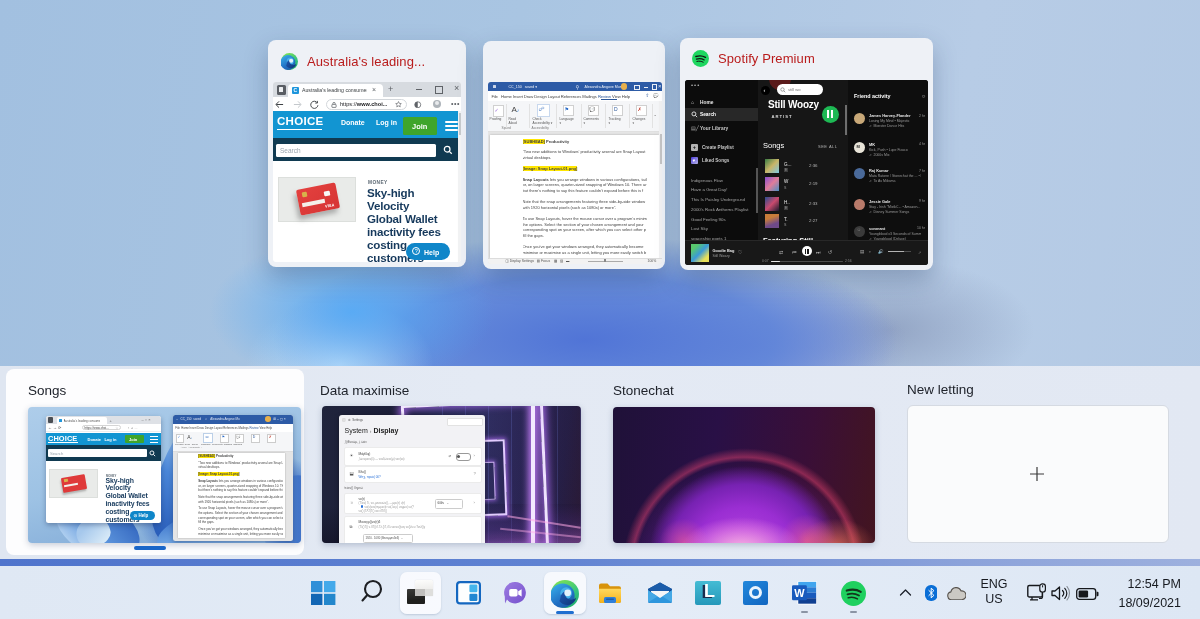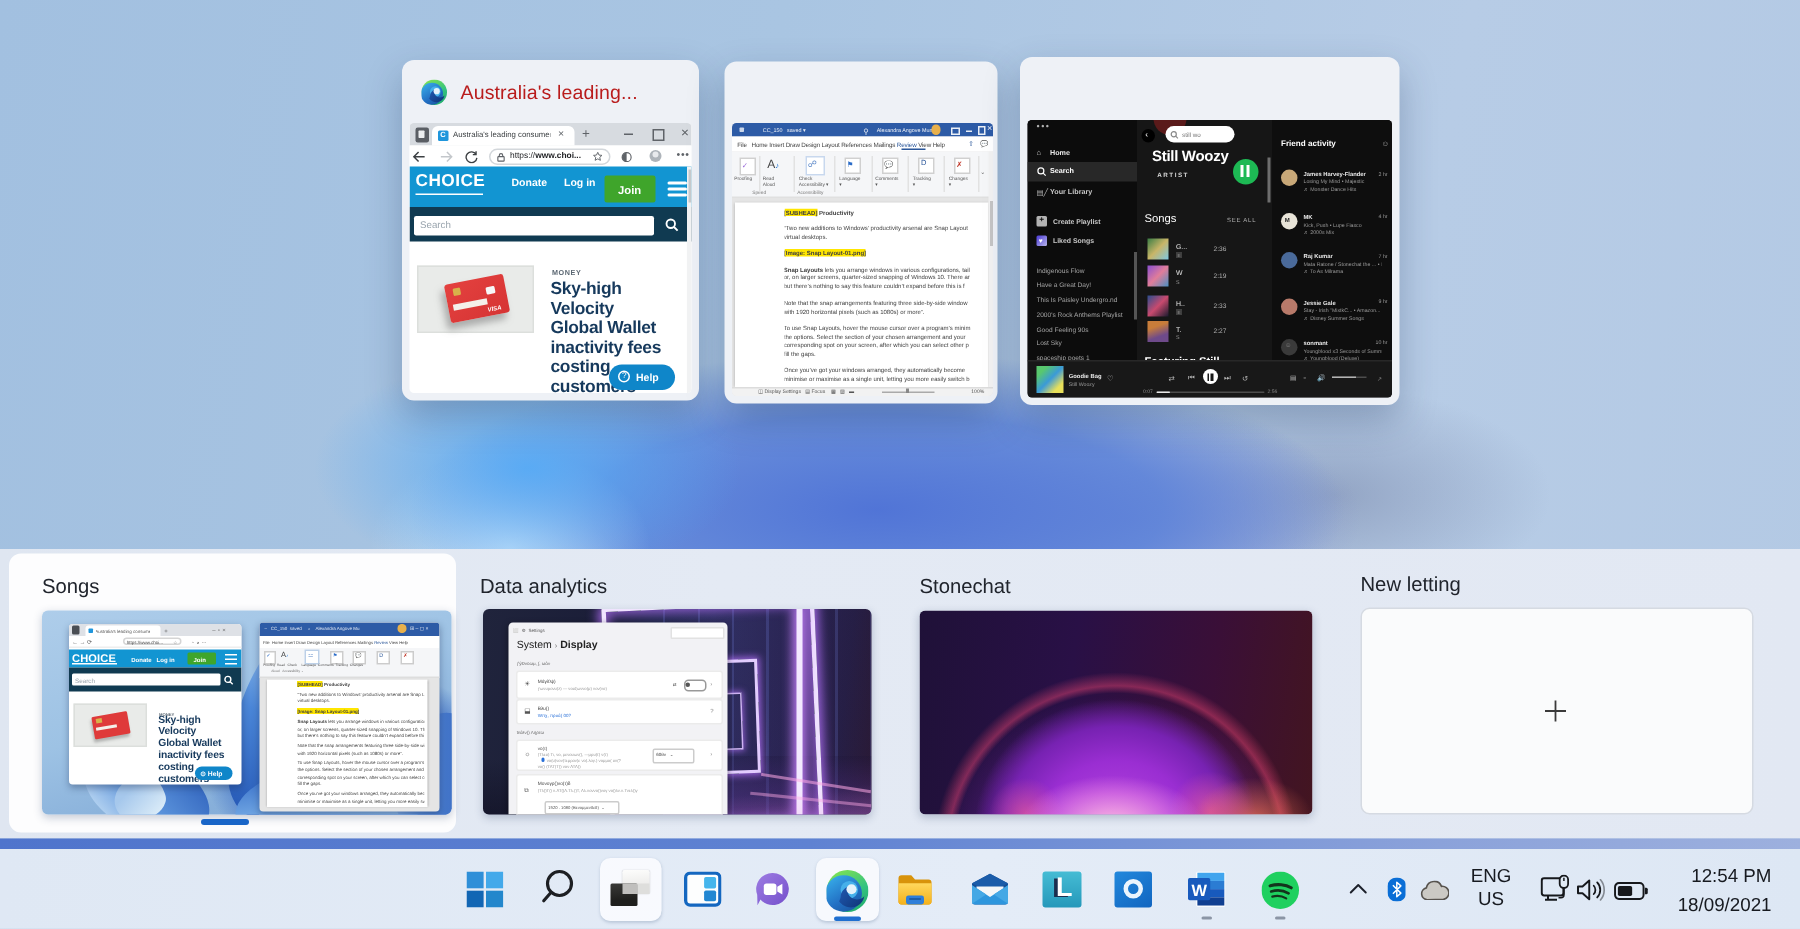--- a/index.html
+++ b/index.html
@@ -22,21 +22,21 @@
 </style>
 </head>
 <body>
 
 <div class="abs" id="panel" style="left:0;top:366px;width:1200px;height:193px;background:linear-gradient(to right,#dfe6f1,#e4eaf4 40%,#e2e8f3);"></div>
 <div class="abs" id="gap" style="left:0;top:559px;width:1200px;height:7px;background:linear-gradient(to right,#4f74cc,#5f82d2 45%,#8ba2da 80%,#9db0de);"></div>
 <div class="abs" id="taskbar" style="left:0;top:566px;width:1200px;height:53px;background:linear-gradient(to right,#dfe8f4,#e4ecf7 55%,#dde7f4);"></div>
 
 <div class="abs" style="left:6px;top:369px;width:298px;height:186px;background:#fdfdfe;border-radius:8px;"></div>
 <div class="dlabel" style="left:28px;top:383px;">Songs</div>
-<div class="dlabel" style="left:320px;top:383px;">Data analytics</div>
+<div class="dlabel" style="left:320px;top:383px;">Data maximise</div>
 <div class="dlabel" style="left:613px;top:383px;">Stonechat</div>
 <div class="dlabel" style="left:907px;top:382px;">New letting</div>
 
 <div class="dprev" id="prevMain" style="left:28px;top:407px;width:273px;height:136px;background:linear-gradient(165deg,#aecdea 0%,#9dc2e4 45%,#88b0da 75%,#7ea6d6 100%);">
 
  <div class="abs" style="left:110px;top:40px;width:180px;height:110px;background:radial-gradient(ellipse at 55% 60%, #3e7ad4 0%, #3264c2 45%, rgba(70,120,200,0) 72%);"></div>
  <div class="abs" style="left:128px;top:18px;width:44px;height:120px;background:linear-gradient(15deg,#2456b4,#4a86d8 55%,#a7cdf0);border-radius:50% 50% 40% 60%/60% 40% 60% 40%;transform:rotate(14deg);"></div>
  <div class="abs" style="left:196px;top:40px;width:62px;height:92px;background:linear-gradient(120deg,#1e4fae,#4076ce 55%,#8cb8e8);border-radius:60% 40% 50% 50%/50% 60% 40% 50%;transform:rotate(-24deg);"></div>
  <div class="abs" style="left:26px;top:94px;width:88px;height:54px;background:linear-gradient(200deg,#2a5cb8,#5c94dc 55%,#cde4f6);border-radius:50% 60% 40% 50%/40% 50% 60% 50%;transform:rotate(28deg);"></div>
  <div class="abs" style="left:48px;top:110px;width:34px;height:30px;background:linear-gradient(330deg,#e4f2fa,#a6c8ec 70%);border-radius:60% 45% 55% 45%/55% 60% 40% 50%;transform:rotate(-18deg);"></div>
@@ -364,20 +364,29 @@
   <div class="abs" style="left:18px;top:177.5px;font-size:3.4px;color:#555;white-space:nowrap;">◫ Display Settings&nbsp;&nbsp;&nbsp;▤ Focus&nbsp;&nbsp;&nbsp;&nbsp;▩&nbsp;&nbsp;&nbsp;▨&nbsp;&nbsp;&nbsp;▬</div>
   <div class="abs" style="left:100px;top:179px;width:35px;height:.8px;background:#aaa;"></div>
   <div class="abs" style="left:116px;top:177.8px;width:2px;height:3px;background:#888;"></div>
   <div class="abs" style="left:160px;top:177.5px;font-size:3.4px;color:#555;">100%</div>
 
   <div class="abs" style="left:171.5px;top:19.5px;width:3px;height:157px;background:#f2f2f2;"></div>
   <div class="abs" style="left:172px;top:52px;width:2px;height:30px;background:#c5c5c5;"></div>
  </div>
 </div>
 <div class="tcard" id="cSpot" style="left:680px;top:38px;width:253px;height:232px;">
+ <div class="thead" style="padding-left:12px;height:41px;">
+  <svg width="17" height="17" viewBox="0 0 24 24" style="margin-right:9px;">
+   <circle cx="12" cy="12" r="12" fill="#1ed760"></circle>
+   <path d="M5.5 9.2 C10 7.8 15.5 8.3 19 10.4" stroke="#121212" stroke-width="2" fill="none" stroke-linecap="round"></path>
+   <path d="M6.2 12.8 C9.8 11.7 14.3 12.2 17.3 14" stroke="#121212" stroke-width="1.7" fill="none" stroke-linecap="round"></path>
+   <path d="M6.9 16.1 C9.8 15.3 13.3 15.7 15.8 17.2" stroke="#121212" stroke-width="1.4" fill="none" stroke-linecap="round"></path>
+  </svg>
+  <span class="ttitle">Spotify Premium</span>
+ </div>
  <div class="twin" style="left:5px;top:41.5px;width:243px;height:185.5px;background:#131313;color:#fff;">
 
   <div class="abs" style="left:0;top:0;width:73px;height:160.5px;background:#0c0c0c;"></div>
   <div class="abs" style="left:6px;top:2px;font-size:6px;color:#b3b3b3;letter-spacing:1px;">•••</div>
   <div class="abs" style="left:6px;top:19px;font-size:5px;color:#d5d5d5;">⌂</div>
   <div class="abs" style="left:15px;top:20px;font-size:4.8px;font-weight:700;color:#e8e8e8;">Home</div>
   <div class="abs" style="left:0;top:28px;width:73px;height:13px;background:#282828;"></div>
   <svg class="abs" style="left:6px;top:31px;" width="7" height="7" viewBox="0 0 12 12">
         <circle cx="5" cy="5" r="3.4" fill="none" stroke="#fff" stroke-width="1.4"></circle>
         <path d="M7.6 7.6 L10.5 10.5" stroke="#fff" stroke-width="1.4"></path>

